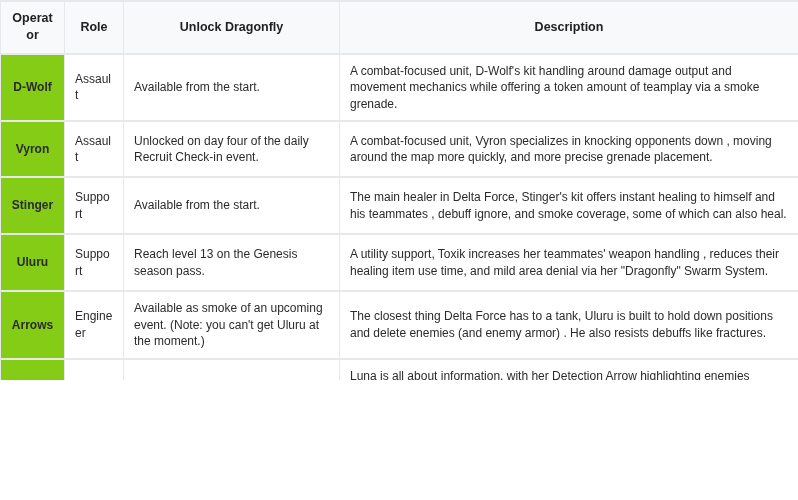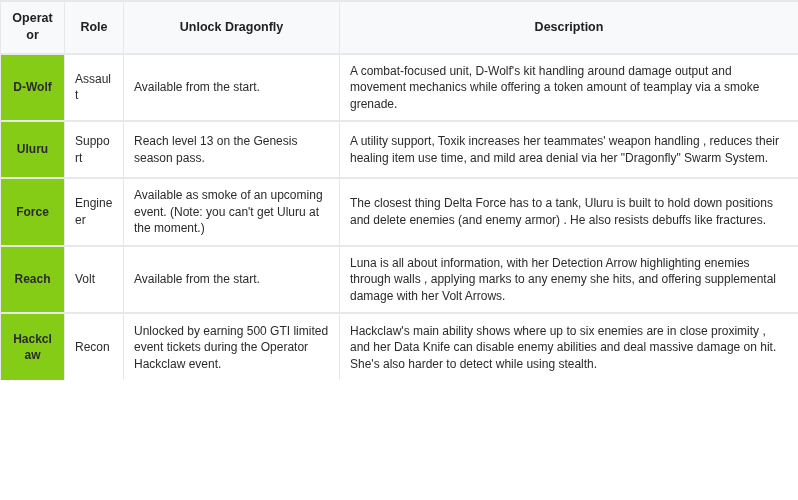--- a/index.html
+++ b/index.html
@@ -77,28 +77,40 @@
         <th>Description</th>
       </tr>
     </thead>
     <tbody>
       <tr data-row="0">
         <td class="op-name">D-Wolf</td>
         <td>Assault</td>
         <td>Available from the start.</td>
         <td>A combat-focused unit, D-Wolf's kit handling around damage output and movement mechanics while offering a token amount of teamplay via a smoke grenade.</td>
       </tr>
+      <tr data-row="1">
+        <td class="op-name">Vyron</td>
+        <td>Assault</td>
+        <td>Unlocked on day four of the daily Recruit Check-in event.</td>
+        <td>A combat-focused unit, Vyron specializes in knocking opponents down , moving around the map more quickly, and more precise grenade placement.</td>
+      </tr>
+      <tr data-row="2">
+        <td class="op-name">Stinger</td>
+        <td>Support</td>
+        <td>Available from the start.</td>
+        <td>The main healer in Delta Force, Stinger's kit offers instant healing to himself and his teammates , debuff ignore, and smoke coverage, some of which can also heal.</td>
+      </tr>
       <tr data-row="3">
         <td class="op-name">Uluru</td>
         <td>Support</td>
         <td>Reach level 13 on the Genesis season pass.</td>
         <td>A utility support, Toxik increases her teammates' weapon handling , reduces their healing item use time, and mild area denial via her "Dragonfly" Swarm System.</td>
       </tr>
       <tr data-row="5">
-        <td class="op-name">Force</td>
+        <td class="op-name">Arrows</td>
         <td>Engineer</td>
         <td>Available as smoke of an upcoming event. (Note: you can't get Uluru at the moment.)</td>
         <td>The closest thing Delta Force has to a tank, Uluru is built to hold down positions and delete enemies (and enemy armor) . He also resists debuffs like fractures.</td>
       </tr>
       <tr data-row="6">
         <td class="op-name">Reach</td>
         <td>Volt</td>
         <td>Available from the start.</td>
         <td>Luna is all about information, with her Detection Arrow highlighting enemies through walls , applying marks to any enemy she hits, and offering supplemental damage with her Volt Arrows.</td>
       </tr>

